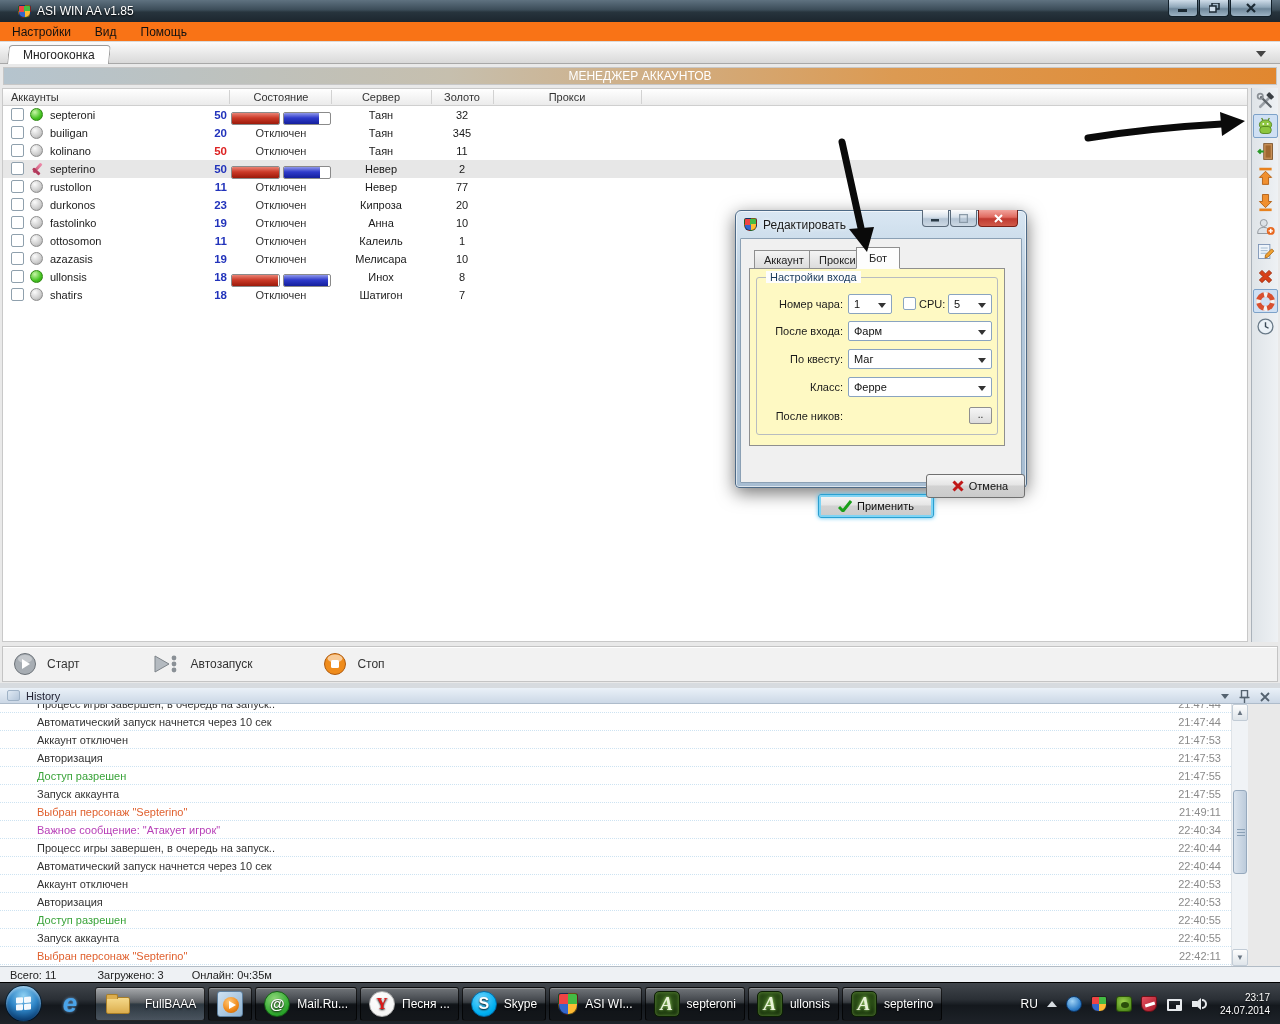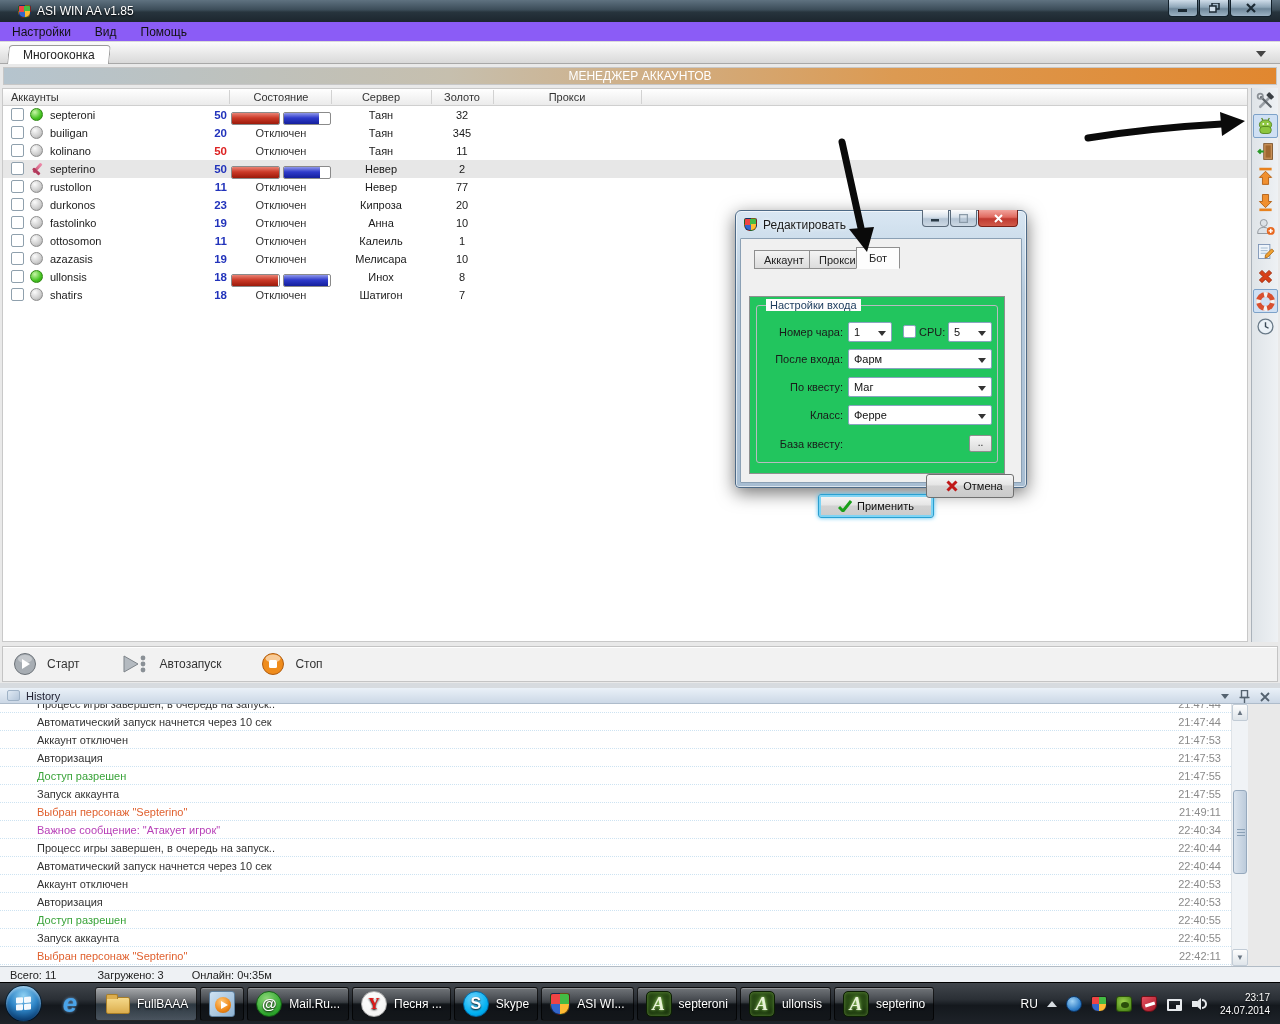--- a/index.html
+++ b/index.html
@@ -15,21 +15,21 @@
   background:conic-gradient(#4b4 0 90deg,#fb3 90deg 180deg,#36c 180deg 270deg,#e44 270deg 360deg);
   border:1px solid rgba(0,0,0,.5); }
 .win-btns { position:absolute; right:8px; top:0; display:flex; }
 .win-btn { width:30px; height:17px; margin-left:1px; border:1px solid #12202a; border-top:none;
   border-radius:0 0 4px 4px; background:linear-gradient(180deg,#cfdde9,#8ea6b8 45%,#6d8699 55%,#9db3c4);
   display:flex; align-items:center; justify-content:center; }
 .win-btn.close { width:42px; }
 .win-btn svg { display:block; }
 
 
-.menubar { position:absolute; left:0; top:22px; width:1280px; height:20px; background:#8b5cf6;
+.menubar { position:absolute; left:0; top:22px; width:1280px; height:20px; background:#f97316;
   border-bottom:1px solid #dadada; display:flex; align-items:center; color:#111; }
 .menu-item { padding:0 12px; height:100%; display:flex; align-items:center; }
 
 
 .tabstrip { position:absolute; left:0; top:42px; width:1280px; height:22px;
   background:linear-gradient(180deg,#fbfbfb,#d9d9d9); border-bottom:1px solid #a8a8a8; }
 .main-tab { position:absolute; left:8px; top:3px; height:19px; padding:0 14px; background:#fff;
   border:1px solid #9a9a9a; border-bottom:none; border-radius:4px 4px 0 0;
   display:flex; align-items:center; color:#222; transform:skewX(-6deg); }
 .main-tab span{ transform:skewX(6deg); }
@@ -75,21 +75,21 @@
 .acc-gold { position:absolute; left:428px; top:3px; width:62px; text-align:center; }
 
 
 .right-bar { position:absolute; left:1251px; top:88px; width:27px; height:554px;
   background:linear-gradient(90deg,#dfe4e8,#eef1f4); border-left:1px solid #aab2ba; }
 .rb-ico { width:25px; height:24px; margin:1px auto 0; display:flex; align-items:center; justify-content:center; border:1px solid transparent; }
 .rb-ico.selected { background:#cfe0f4; border:1px solid #7da2c9; border-radius:2px; }
 
 
 .bottom-bar { position:absolute; left:2px; top:646px; width:1276px; height:36px; background:#f2f2f2;
-  border:1px solid #c4c4c4; box-shadow:inset 0 1px 0 #fff; display:flex; align-items:center; color:#333; }
+  border:1px solid #c4c4c4; box-shadow:inset 0 1px 0 #fff; display:flex; align-items:center; color:#333;gap:31px; }
 .bb-group { display:flex; align-items:center; }
 .bb-label { margin:0 10px 0 10px; font-size:12px; }
 
 
 .splitter { position:absolute; left:0; top:683px; width:1280px; height:5px; background:#d7dbdf; }
 .hist-header { position:absolute; left:0; top:688px; width:1280px; height:16px;
   background:linear-gradient(180deg,#eaf1f8,#ccd8e6); border-bottom:1px solid #aebccb;
   display:flex; align-items:center; color:#223; font-size:11px; }
 .hh-ico { width:13px; height:11px; margin:0 6px 0 7px; background:linear-gradient(135deg,#dfe9f3,#b4c6da);
   border:1px solid #9fb2c6; border-radius:2px; }
@@ -124,21 +124,21 @@
 .start-orb { width:37px; height:37px; border-radius:50%; margin:0 6px 0 5px; position:relative;
   background:radial-gradient(circle at 50% 28%,#8ed0f2 0%,#2f86c8 45%,#0b3f74 78%,#072b4e 100%);
   border:1px solid rgba(0,0,0,.7); box-shadow:inset 0 2px 3px rgba(255,255,255,.5); }
 .orb-flag { position:absolute; left:10px; top:11px; width:16px; height:14px; display:grid;
   grid-template-columns:7px 7px; grid-template-rows:6px 6px; gap:1px; transform:skewY(-4deg); }
 .orb-flag span { background:#f4f9fd; border-radius:1px; }
 .tb-item { height:34px; margin-right:3px; display:flex; align-items:center; padding:0 8px; border-radius:3px;
   border:1px solid rgba(0,0,0,.75);
   background:linear-gradient(180deg,rgba(255,255,255,.28),rgba(255,255,255,.10) 45%,rgba(0,0,0,.18) 50%,rgba(0,0,0,.30));
   box-shadow:inset 0 1px 0 rgba(255,255,255,.25); color:#fff; font-size:12px; text-shadow:0 1px 2px #000; }
-.tb-item.active { background:linear-gradient(180deg,rgba(255,255,255,.55),rgba(255,255,255,.25) 45%,rgba(120,150,170,.25) 50%,rgba(160,180,200,.35)); }
+.tb-item.active { background:linear-gradient(180deg,rgba(255,255,255,.55),rgba(255,255,255,.25) 45%,rgba(120,150,170,.25) 50%,rgba(160,180,200,.35));gap:8px; }
 .tb-item.plain { border-color:transparent; background:none; box-shadow:none; }
 .tb-label { margin-left:7px; white-space:nowrap; }
 .tb-icon { width:26px; height:26px; position:relative; flex:none; display:flex; align-items:center; justify-content:center; }
 .icon-ie::before { content:"e"; font-style:italic; font-weight:bold; font-size:26px; color:#4aa3e8;
   text-shadow:0 0 3px rgba(120,190,255,.8); }
 .icon-folder::before { content:""; position:absolute; left:2px; top:6px; width:22px; height:15px;
   background:linear-gradient(180deg,#f5d98a,#dcae4e); border:1px solid #a97f28; border-radius:2px; }
 .icon-folder::after { content:""; position:absolute; left:2px; top:3px; width:10px; height:4px;
   background:#dcae4e; border:1px solid #a97f28; border-bottom:none; border-radius:2px 2px 0 0; }
 .icon-wmp { background:linear-gradient(135deg,#cfe2f2,#8fb3d2); border-radius:3px; border:1px solid #5d7f9e; }
@@ -190,39 +190,39 @@
   border-radius:0 0 4px 4px; background:linear-gradient(180deg,#fdfdfd,#d6e0ea 45%,#b4c4d4 55%,#cdd9e4);
   display:flex; align-items:center; justify-content:center; }
 .dlg-btn.close { width:40px; background:linear-gradient(180deg,#f2a39b,#e06a60 45%,#c03a30 55%,#d05a4a);
   border-color:#7a2018; }
 .dlg-client { position:absolute; left:4px; right:4px; top:27px; bottom:4px; background:#f0f0f0;
   border:1px solid #8ba0b4; border-radius:1px; }
 .dlg-tab { position:absolute; height:19px; top:11px; padding:0 9px; font-size:11px; color:#222;
   background:linear-gradient(180deg,#f4f4f4,#dcdcdc); border:1px solid #8f8f8f; display:flex; align-items:center; }
 .dlg-tab.t1 { left:13px; } .dlg-tab.t2 { left:68px; }
 .dlg-tab.active { top:8px; height:22px; background:#fdfdfd; border-bottom:1px solid #fdfdfd; z-index:2; left:115px; padding:0 12px; }
-.dlg-tabpage { position:absolute; left:8px; right:16px; top:29px; height:178px; background:#22c55e; border:1px solid #8f8f8f;margin-top:28px; }
+.dlg-tabpage { position:absolute; left:8px; right:16px; top:29px; height:178px; background:#fef9c3; border:1px solid #8f8f8f; }
 .dlg-group { position:absolute; left:6px; top:8px; right:6px; height:158px; border:1px solid #b8bcc0; border-radius:3px; }
 .dlg-group-label { position:absolute; left:9px; top:-7px; background:#fdfdfd; padding:0 4px; font-size:11px; color:#1a3a5c; }
 .dlg-row { position:absolute; left:0; width:100%; height:20px; font-size:11px; color:#1a1a1a; }
 .dlg-label { position:absolute; top:4px; text-align:right; }
 .combo { position:absolute; height:20px; background:#fff; border:1px solid #8aa4c0; border-radius:2px; }
 .combo .val { position:absolute; left:5px; top:3px; font-size:11px; color:#111; }
 .combo .arr { position:absolute; right:5px; top:8px; width:0; height:0;
   border-left:4px solid transparent; border-right:4px solid transparent; border-top:5px solid #333; }
 .dlg-check { position:absolute; width:13px; height:13px; top:3px; background:#fff; border:1px solid #8aa4c0; border-radius:2px; }
 .browse-btn { position:absolute; width:23px; height:17px; font-size:10px; color:#222; text-align:center;
   background:linear-gradient(180deg,#f6f6f6,#dcdcdc); border:1px solid #8f8f8f; border-radius:2px; line-height:13px; }
 .dlg-buttons { position:absolute; bottom:8px; left:0; width:100%; }
 .dlg-pushbtn { position:absolute; height:24px; border-radius:3px; font-size:11px; color:#111;
   background:linear-gradient(180deg,#f7f7f7,#e5e5e5 45%,#d2d2d2 50%,#cacaca); border:1px solid #707070;
   display:flex; align-items:center; justify-content:center; gap:5px; }
 .dlg-pushbtn.default { border:1px solid #2a9fd0; box-shadow:0 0 0 2px #7fd4f4 inset, 0 0 4px #50c0f0; }
 .btn-apply { left:77px; width:116px; top:0;margin-top:20px; }
-.btn-cancel { left:185px; width:88px; top:0;padding-left:9px; }
+.btn-cancel { left:185px; width:99px; top:0;padding-left:9px; }
 
 
 .annot { position:absolute; left:0; top:0; width:1280px; height:1024px; z-index:90; pointer-events:none; }
 </style>
 </head>
 <body>
 
 <div class="screen">
 
   <div class="titlebar">
@@ -762,21 +762,21 @@
 
           <div class="dlg-row" style="top:99px">
             <span class="dlg-label" style="left:0;width:86px">Класс:</span>
             <div class="combo" style="left:91px;width:144px">
               <span class="val">Ферре</span>
                 <span class="arr"></span>
             </div>
           </div>
 
           <div class="dlg-row" style="top:128px">
-            <span class="dlg-label" style="left:0;width:86px">База квесту:</span>
+            <span class="dlg-label" style="left:0;width:86px">После ников:</span>
             <span class="browse-btn" style="left:212px;top:1px">..</span>
           </div>
         </div>
       </div>
       <div class="dlg-buttons">
         <div class="dlg-pushbtn default btn-apply">
           <svg width="14" height="12">
               <path d="M1 7 L5 11 L13 1" stroke="#1a9f1a" stroke-width="3" fill="none"></path>
             </svg>
           <span>Применить</span>

